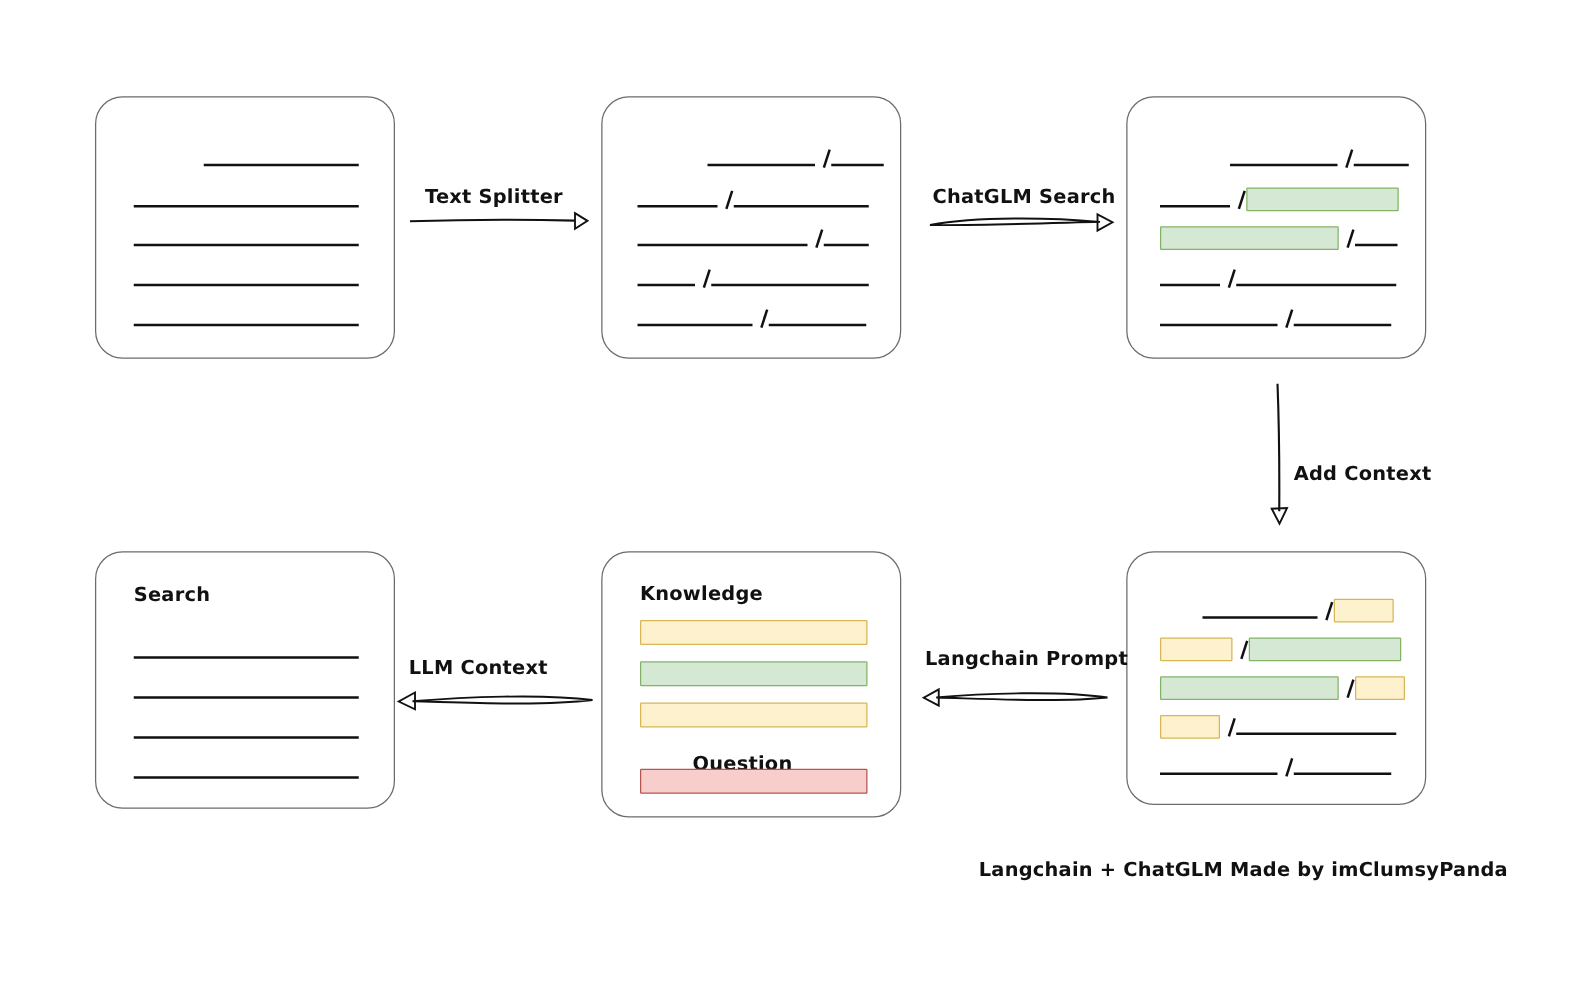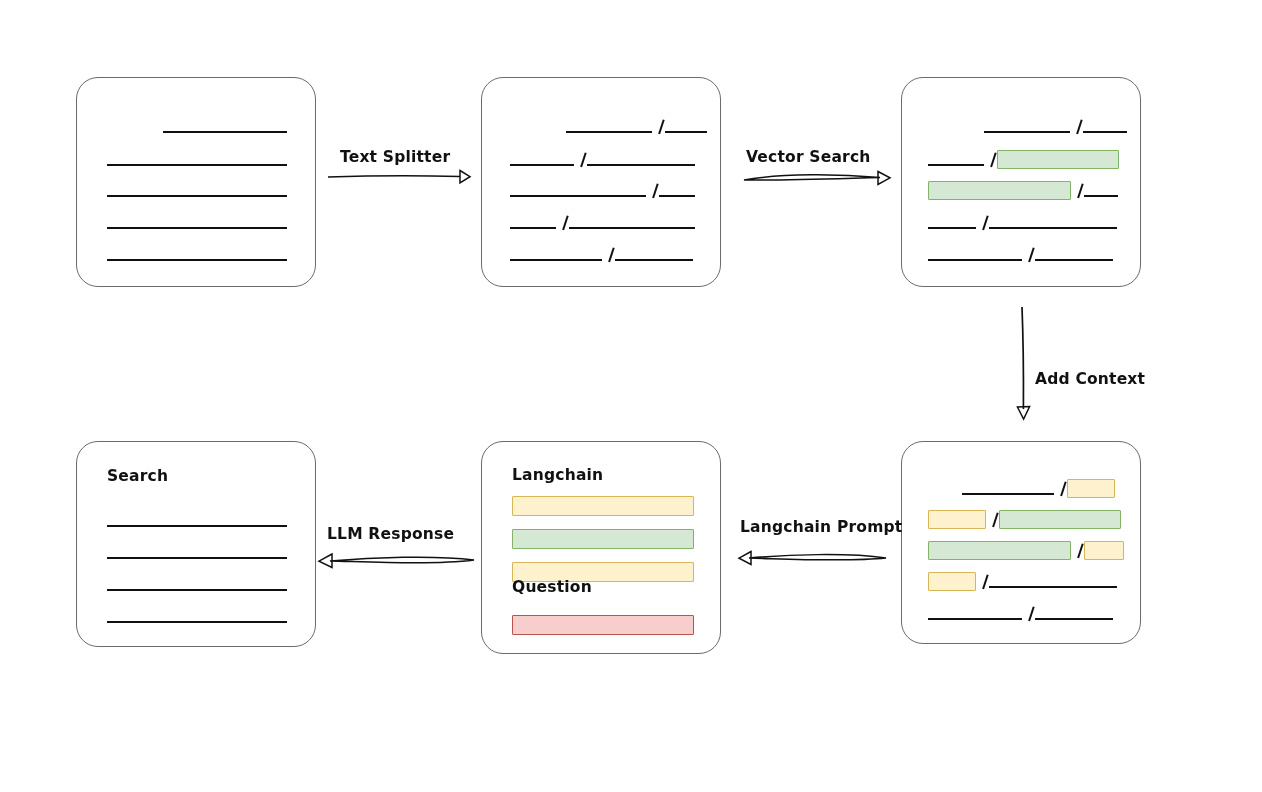--- a/index.html
+++ b/index.html
@@ -193,21 +193,21 @@
         <div class="seg" style="width:126px"></div>
       </div>
       <div class="row" style="top:140px;">
         <div class="seg" style="width:92px"></div>
         <div class="slash"></div>
         <div class="seg" style="width:78px"></div>
       </div>
     </div>
   </div>
 
-  <div class="arrow-label" style="left:746px; top:148px;">Vector Search</div>
+  <div class="arrow-label" style="left:746px; top:148px;">ChatGLM Search</div>
   <svg class="arrow-svg" style="left:742px; top:165px; width:150px; height:26px;" viewBox="0 0 150 26">
     <path d="M2,15 C40,8 98,9 138,12.5 C98,13.5 40,15.5 2,15 Z" stroke="#111" stroke-width="1.5" fill="none"></path>
     <path d="M136,6.5 L148,12.8 L136,19.5 Z" stroke="#111" stroke-width="1.5" fill="none"></path>
   </svg>
 
   <div class="box" style="left:901px; top:77px; width:240px; height:210px;">
     <div class="rows" style="top:28px; left:26px; right:20px;">
       <div class="row" style="top:12px;">
         <div class="gap" style="width:56px"></div>
         <div class="seg" style="width:86px"></div>
@@ -274,32 +274,32 @@
     </div>
   </div>
 
   <div class="arrow-label" style="left:740px; top:518px;">Langchain Prompt</div>
   <svg class="arrow-svg" style="left:736px; top:545px; width:152px; height:26px;" viewBox="0 0 152 26">
     <path d="M150,13 C112,7.5 52,9.5 13,13 C52,14 112,17 150,13 Z" stroke="#111" stroke-width="1.5" fill="none"></path>
     <path d="M15,6.5 L3,13.2 L15,19.5 Z" stroke="#111" stroke-width="1.5" fill="none"></path>
   </svg>
 
   <div class="box" style="left:481px; top:441px; width:240px; height:213px;">
-    <div class="box-title" style="top:24px;">Langchain</div>
+    <div class="box-title" style="top:24px;">Knowledge</div>
 
     <div class="bar yellow" style="left:30px; top:54px; width:182px;"></div>
     <div class="bar green" style="left:30px; top:87px; width:182px;"></div>
     <div class="bar yellow" style="left:30px; top:120px; width:182px;"></div>
 
-    <div class="box-title" style="top:136px;">Question</div>
+    <div class="box-title" style="top:160px;margin-left:42px;">Question</div>
 
     <div class="bar red" style="left:30px; top:173px; width:182px;"></div>
   </div>
 
-  <div class="arrow-label" style="left:327px; top:525px;">LLM Response</div>
+  <div class="arrow-label" style="left:327px; top:525px;">LLM Context</div>
   <svg class="arrow-svg" style="left:316px; top:548px; width:160px; height:26px;" viewBox="0 0 160 26">
     <path d="M158,12 C118,7 56,9.5 14,13 C56,14 118,17 158,12 Z" stroke="#111" stroke-width="1.5" fill="none"></path>
     <path d="M16,6 L3,13.2 L16,19.5 Z" stroke="#111" stroke-width="1.5" fill="none"></path>
   </svg>
 
   <div class="box" style="left:76px; top:441px; width:240px; height:206px;">
     <div class="box-title" style="top:25px;">Search</div>
     <div class="rows" style="top:62px; left:30px; right:30px;">
       <div class="row" style="top:8px;">
         <div class="seg" style="width:180px"></div>
@@ -309,14 +309,15 @@
       </div>
       <div class="row" style="top:72px;">
         <div class="seg" style="width:180px"></div>
       </div>
       <div class="row" style="top:104px;">
         <div class="seg" style="width:180px"></div>
       </div>
     </div>
   </div>
 
+  <div class="footer-note" style="left:783px; top:687px;">Langchain + ChatGLM Made by imClumsyPanda</div>
 
 </div>
 
 </body></html>

